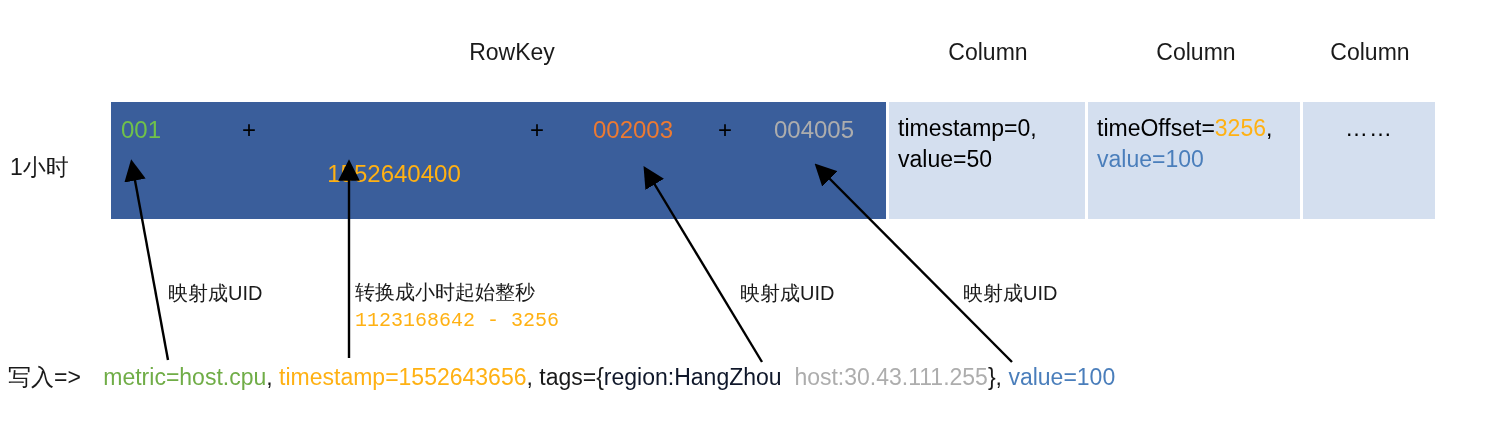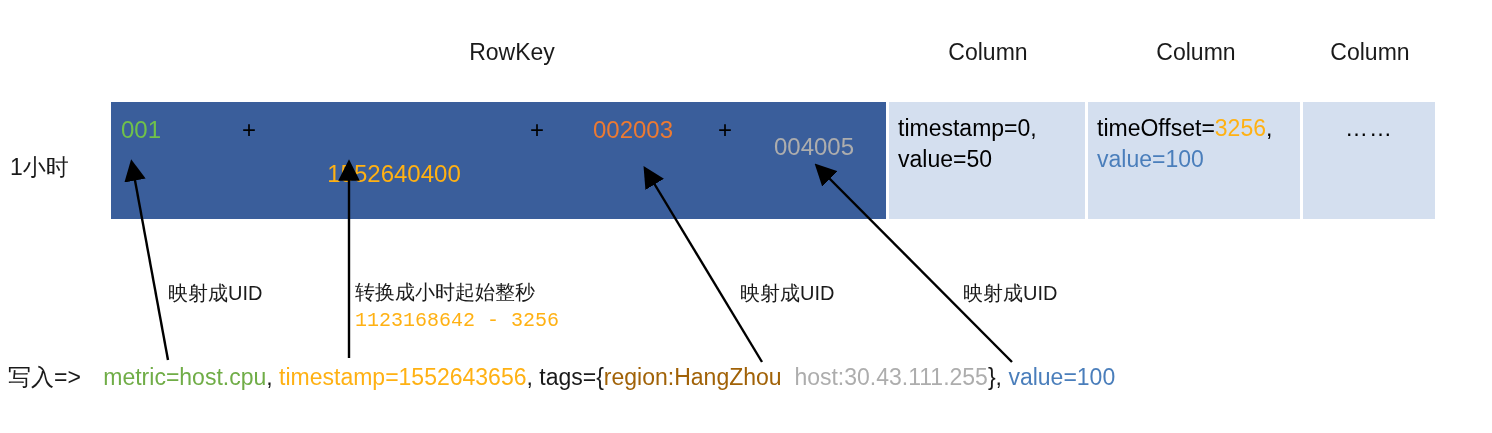--- a/index.html
+++ b/index.html
@@ -79,21 +79,21 @@
     line-height: 30px;
     white-space: nowrap;
   }
   .rk-center { text-align: center; }
   #rk-metric { left: 10px;  width: 110px; color: #70c14a; text-align: left; }
   #rk-plus-1 { left: 108px; width: 60px;  color: #000000; }
   #rk-ts     { left: 168px; width: 230px; color: #ffb113; margin-top: 44px; }
   #rk-plus-2 { left: 396px; width: 60px;  color: #000000; }
   #rk-tag-1  { left: 452px; width: 140px; color: #ec7a32; }
   #rk-plus-3 { left: 586px; width: 56px;  color: #000000; }
-  #rk-tag-2  { left: 638px; width: 130px; color: #adadad; margin-top: 17px; }
+  #rk-tag-2  { left: 638px; width: 130px; color: #adadad; }
 
   
   .cell-text {
     position: absolute;
     left: 9px;
     top: 11px;
     font-size: 23px;
     line-height: 31px;
     color: #000000;
     white-space: nowrap;
@@ -127,21 +127,21 @@
     left: 8px;
     top: 362px;
     font-size: 23px;
     line-height: 30px;
     white-space: nowrap;
     color: #1a1a1a;
   }
   #write-line .seg { white-space: pre; }
   .c-green  { color: #70ad47; margin-left: 16px; }
   .c-orange { color: #ffb113; }
-  .c-red    { color: #a16207; margin-top: 24px; }
+  .c-red    { color: #0f172a; margin-top: 24px; }
   .c-grey   { color: #adadad; }
   .c-blue   { color: #4a7ebb; }
   .c-black  { color: #1a1a1a; }
 
   
   #arrows {
     position: absolute;
     left: 0;
     top: 0;
     width: 1492px;

